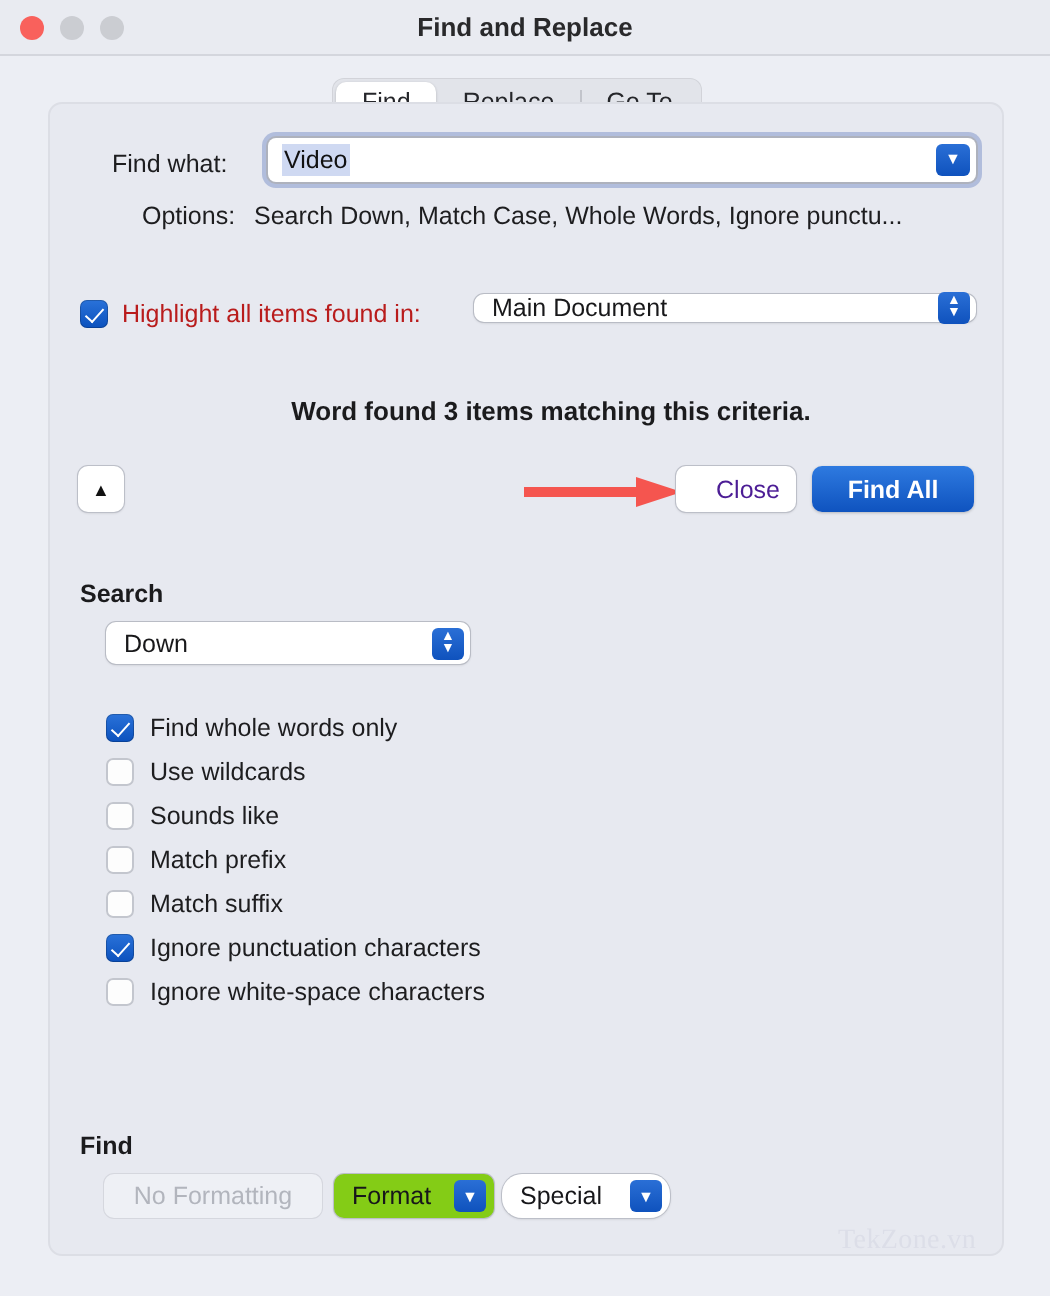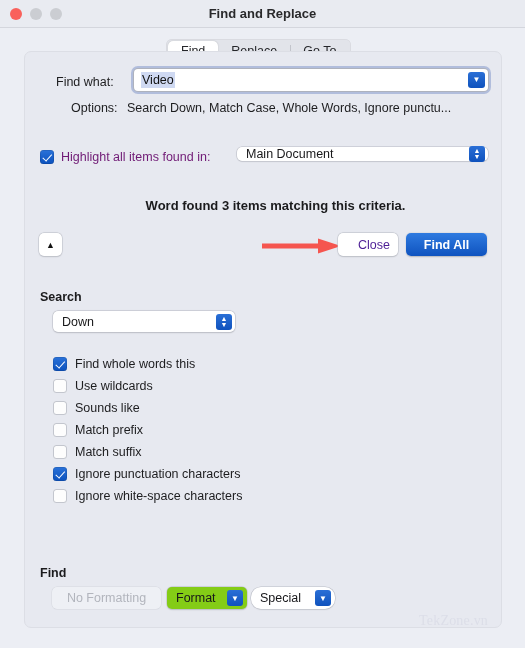--- a/index.html
+++ b/index.html
@@ -179,21 +179,21 @@
   }
   .cb.on::after {
     content: "";
     position: absolute;
     left: 4.5px; top: 1.5px;
     width: 3.5px; height: 7.5px;
     border: solid #fff;
     border-width: 0 1.8px 1.8px 0;
     transform: rotate(42deg);
   }
-  .hl-label { font-size: 12.5px; color: #701a75; white-space: nowrap; }
+  .hl-label { font-size: 12.5px; color: #b91c1c; white-space: nowrap; }
 
   .popup {
     position: absolute;
     background: #ffffff;
     border-radius: 5px;
     box-sizing: border-box;
     box-shadow: 0 0 0 0.5px #b9bcc5, 0 0.5px 1.5px rgba(0,0,0,0.16);
   }
   #doc-popup { left: 237px; top: 147px; width: 251px; height: 14px; }
   #search-popup { left: 53px; top: 311px; width: 182px; height: 21px; }
@@ -434,21 +434,21 @@
   <span class="popup-text">Down</span>
   <span class="popup-arrows">
     <span>▲</span>
       <span>▼</span>
   </span>
 </div>
 
 <div class="cb-list">
   <div class="cb-row">
     <span class="cb on"></span>
-    <span class="txt">Find whole words this</span>
+    <span class="txt">Find whole words only</span>
   </div>
   <div class="cb-row">
     <span class="cb off"></span>
     <span class="txt">Use wildcards</span>
   </div>
   <div class="cb-row">
     <span class="cb off"></span>
     <span class="txt">Sounds like</span>
   </div>
   <div class="cb-row">

